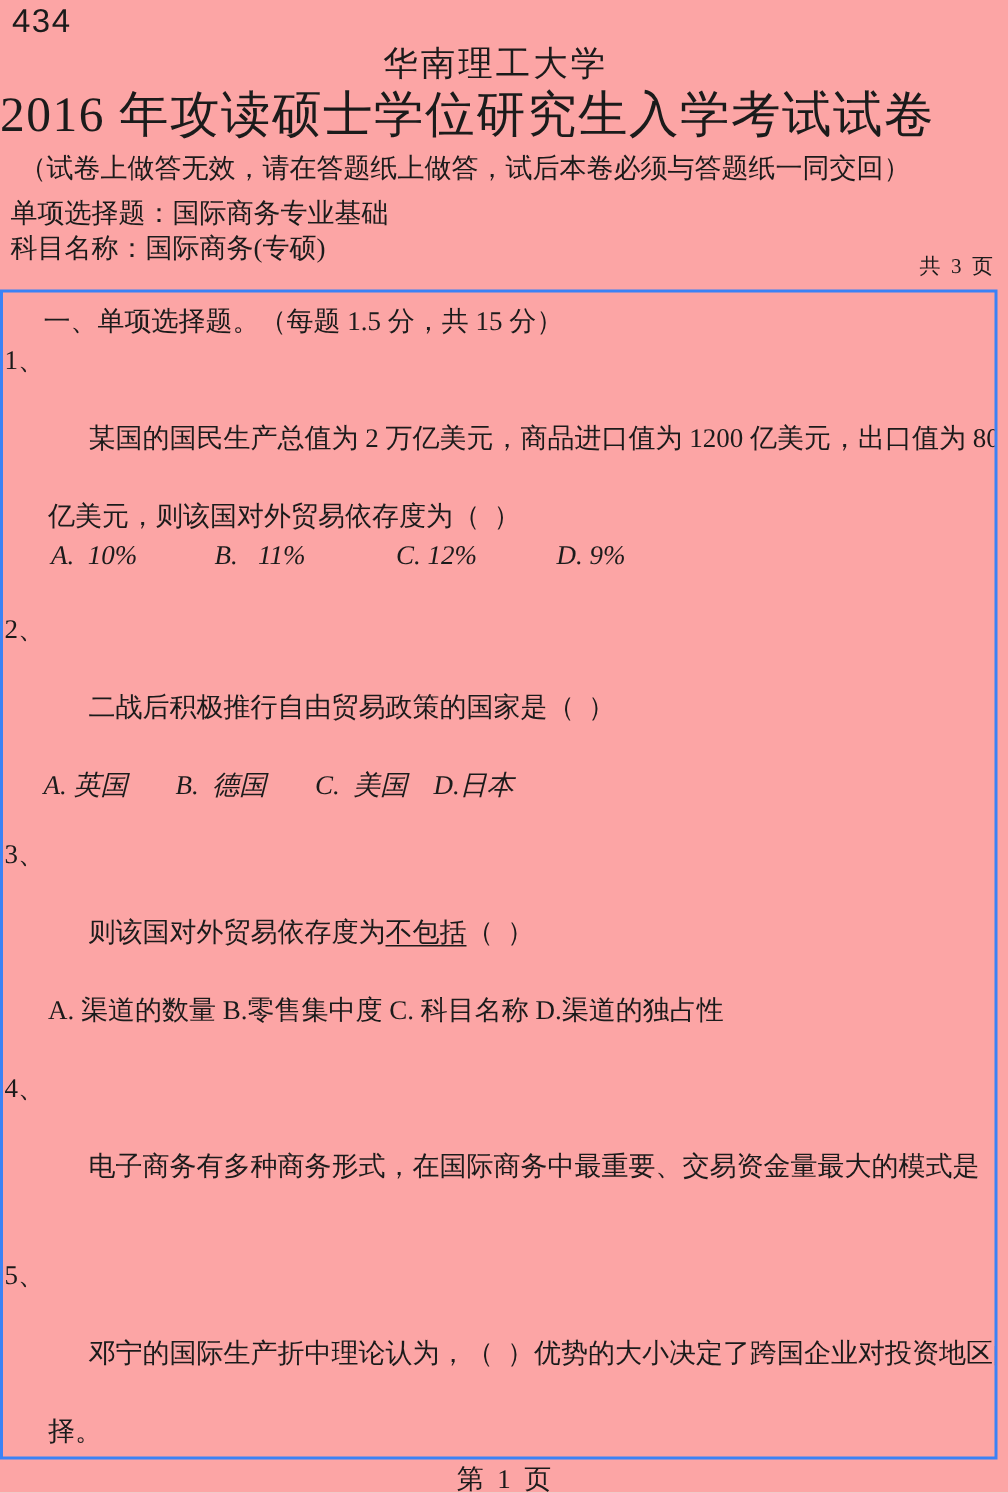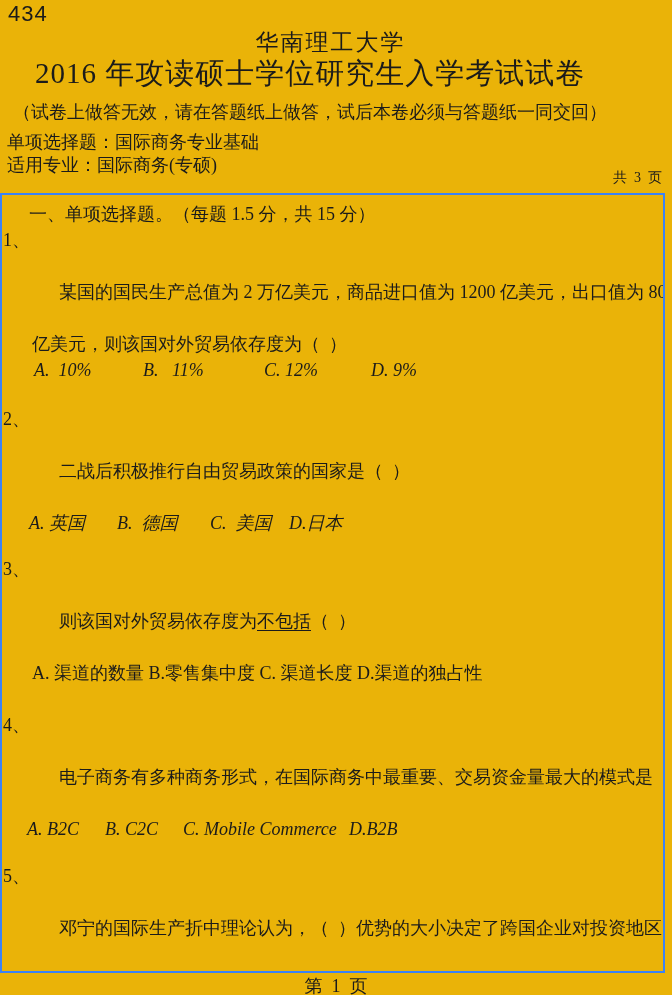--- a/index.html
+++ b/index.html
@@ -1,35 +1,35 @@
 <!DOCTYPE html>
 <html lang="zh"><head>
 <meta charset="utf-8">
 <style>
   html,body{margin:0;padding:0;background:#e8e8e8;}
   .page{
     position:relative;
     width:672px;height:995px;
-    background:#eab308;
+    background:#fca5a5;
     color:#1b1b1b;
     font-family:"Liberation Serif","DejaVu Serif",serif;
     overflow:hidden;
   }
   .corner{
     position:absolute;left:8px;top:1px;
     font-family:"Liberation Sans","DejaVu Sans",sans-serif;
     font-size:22px;letter-spacing:1px;
   }
   .university{
     position:absolute;top:27px;left:0;width:661px;
     text-align:center;font-size:23px;letter-spacing:2px;white-space:pre;
   }
   .exam-title{
     position:absolute;top:54px;left:0;width:620px;
-    text-align:center;font-size:29px;letter-spacing:1px;white-space:pre;
+    font-size:33px;letter-spacing:1px;white-space:pre;
   }
   .note{
     position:absolute;top:100px;left:0;width:620px;
     text-align:center;font-size:18px;white-space:pre;
   }
   .meta1{position:absolute;top:130px;left:7px;font-size:18px;white-space:pre;}
   .meta2{position:absolute;top:153px;left:7px;font-size:18px;white-space:pre;}
   .total-pages{
     position:absolute;top:169px;right:10px;
     font-size:14px;white-space:pre;
@@ -69,21 +69,21 @@
 </head>
 <body>
 
 <div class="page">
 
   <div class="corner">434</div>
   <div class="university">华南理工大学</div>
   <div class="exam-title">2016 年攻读硕士学位研究生入学考试试卷</div>
   <div class="note">（试卷上做答无效，请在答题纸上做答，试后本卷必须与答题纸一同交回）</div>
   <div class="meta1">单项选择题：国际商务专业基础</div>
-  <div class="meta2">适用专业：国际商务(专硕)</div>
+  <div class="meta2">科目名称：国际商务(专硕)</div>
   <div class="total-pages">共  3  页</div>
 
   <div class="qbox">
 
     <div class="line heading">一、单项选择题。（每题 1.5 分，共 15 分）</div>
 
     <div class="line">
       <span class="qnum">1、</span>
       <span>某国的国民生产总值为 2 万亿美元，商品进口值为 1200 亿美元，出口值为 800</span>
     </div>
@@ -105,32 +105,26 @@
       <span style="left:115px">B.  德国</span>
       <span style="left:208px">C.  美国</span>
       <span style="left:287px">D.日本</span>
     </div>
     <div class="gap" style="height:20px"></div>
 
     <div class="line">
       <span class="qnum">3、</span>
       <span>则该国对外贸易依存度为</span><span class="ul">不包括</span><span>（  ）</span>
     </div>
-    <div class="line">A. 渠道的数量 B.零售集中度 C. 渠道长度 D.渠道的独占性</div>
+    <div class="line">A. 渠道的数量 B.零售集中度 C. 科目名称 D.渠道的独占性</div>
     <div class="gap" style="height:26px"></div>
 
     <div class="line">
       <span class="qnum">4、</span>
       <span>电子商务有多种商务形式，在国际商务中最重要、交易资金量最大的模式是（  ）</span>
-    </div>
-    <div class="opt-row">
-      <span style="left:25px">A. B2C</span>
-      <span style="left:103px">B. C2C</span>
-      <span style="left:181px">C. Mobile Commerce</span>
-      <span style="left:347px">D.B2B</span>
     </div>
     <div class="gap" style="height:21px"></div>
 
     <div class="line">
       <span class="qnum">5、</span>
       <span>邓宁的国际生产折中理论认为，（  ）优势的大小决定了跨国企业对投资地区的选</span>
     </div>
     <div class="line">择。</div>
 
   </div>

